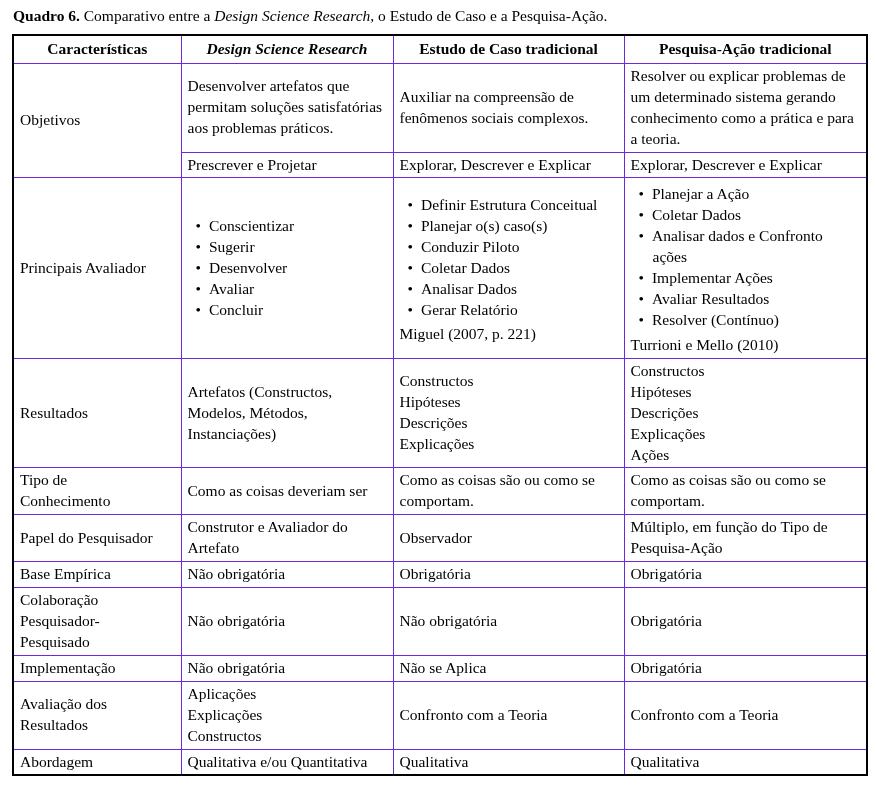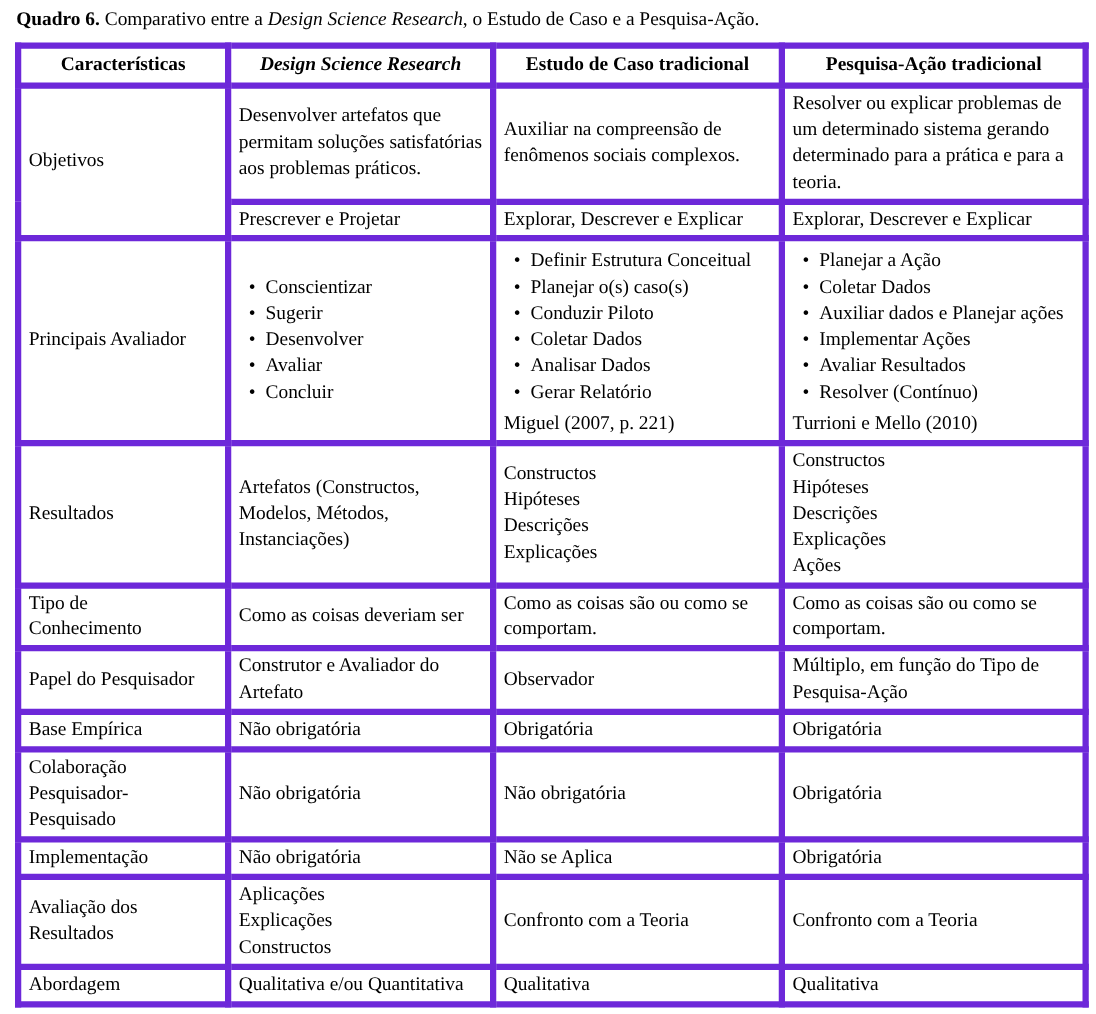--- a/index.html
+++ b/index.html
@@ -20,21 +20,21 @@
   }
   .caption .bold { font-weight: bold; }
   .caption .italic { font-style: italic; }
   table.cmp {
     border-collapse: collapse;
     table-layout: fixed;
     width: 854px;
     border: 2px solid #000;
   }
   table.cmp th, table.cmp td {
-    border: 5px solid #6d28d9;
+    border: 1px solid #6d28d9;
     padding: 2px 6px;
     vertical-align: middle;
     text-align: left;
     overflow: hidden;
     margin-left: 35px;
   }
   table.cmp th {
     font-weight: bold;
     text-align: center;
     padding: 3px 4px;
@@ -78,21 +78,21 @@
           <th class="italic">Design Science Research</th>
           <th>Estudo de Caso tradicional</th>
           <th>Pesquisa-Ação tradicional</th>
         </tr>
       </thead>
     <tbody>
         <tr>
           <td rowspan="2">Objetivos</td>
           <td>Desenvolver artefatos que permitam soluções satisfatórias aos problemas práticos.</td>
           <td>Auxiliar na compreensão de fenômenos sociais complexos.</td>
-          <td>Resolver ou explicar problemas de um determinado sistema gerando determinado para a prática e para a teoria.</td>
+          <td>Resolver ou explicar problemas de um determinado sistema gerando conhecimento como a prática e para a teoria.</td>
         </tr>
         <tr>
           <td class="center">Prescrever e Projetar</td>
           <td class="center">Explorar, Descrever e Explicar</td>
           <td class="center">Explorar, Descrever e Explicar</td>
         </tr>
         <tr>
           <td>Principais Avaliador</td>
           <td>
             <ul class="bullets">
@@ -111,21 +111,21 @@
               <li>Coletar Dados</li>
               <li>Analisar Dados</li>
               <li>Gerar Relatório</li>
             </ul>
             <div class="citation">Miguel (2007, p. 221)</div>
           </td>
           <td>
             <ul class="bullets">
               <li>Planejar a Ação</li>
               <li>Coletar Dados</li>
-              <li>Auxiliar dados e Planejar ações</li>
+              <li>Analisar dados e Confronto ações</li>
               <li>Implementar Ações</li>
               <li>Avaliar Resultados</li>
               <li>Resolver (Contínuo)</li>
             </ul>
             <div class="citation">Turrioni e Mello (2010)</div>
           </td>
         </tr>
         <tr>
           <td>Resultados</td>
           <td>Artefatos (Constructos, Modelos, Métodos, Instanciações)</td>

